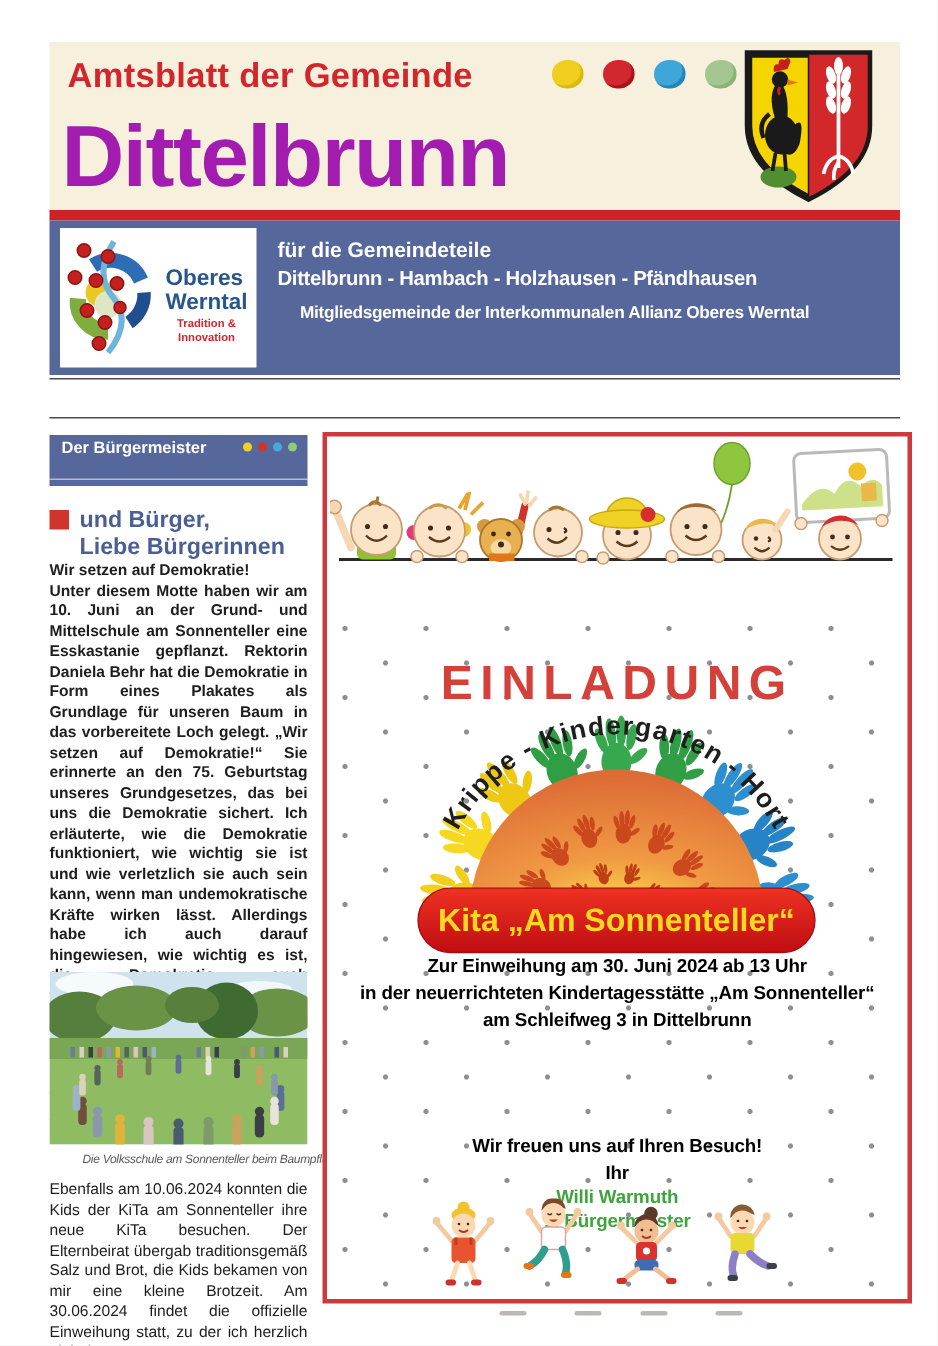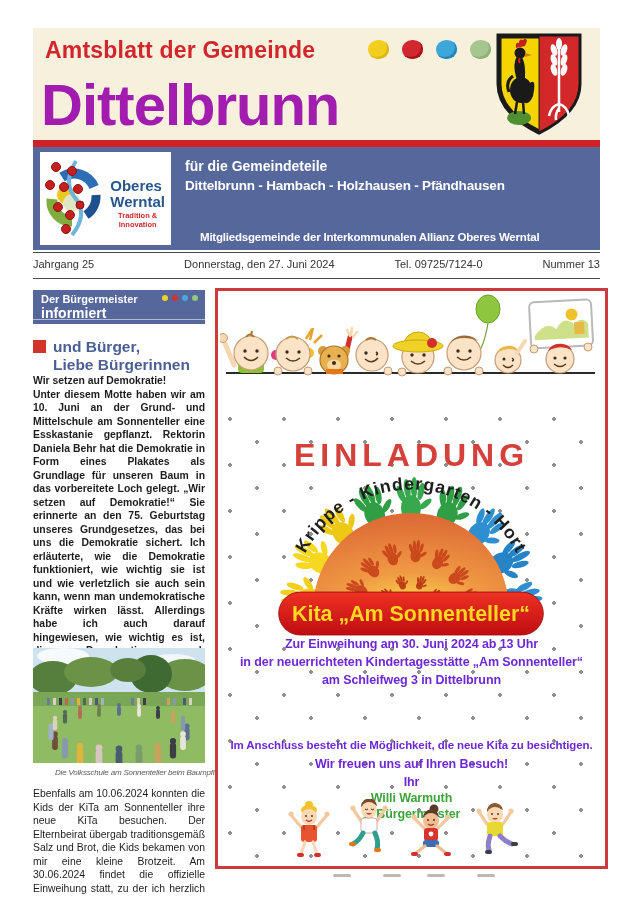--- a/index.html
+++ b/index.html
@@ -34,21 +34,21 @@
   
   .banner { position:absolute; left:33px; top:147px; width:567px; height:103px; background:#56689b; }
   .logo-box { position:absolute; left:7px; top:5px; width:131px; height:93px; background:#ffffff; }
   .logo-mark { position:absolute; left:2px; top:3px; }
   .logo-text { position:absolute; right:6px; top:26px; text-align:left; }
   .logo-name { font-size:15px; font-weight:bold; color:#27558c; line-height:16px; }
   .logo-tag  { font-size:7.5px; font-weight:bold; color:#d0262c; line-height:8.5px; text-align:center; margin-top:2px; }
   .banner-text { position:absolute; left:152px; top:10px; width:405px; color:#ffffff; }
   .banner-l1 { font-size:14px; font-weight:bold; line-height:19px; }
   .banner-l2 { font-size:13.5px; font-weight:bold; letter-spacing:-0.2px; line-height:19px; }
-  .banner-l3 { font-size:11.5px; font-weight:bold; margin-top:36px; letter-spacing:-0.2px;padding-left:15px; }
+  .banner-l3 { font-size:11.5px; font-weight:bold; margin-top:8px; letter-spacing:-0.2px;padding-left:15px; }
 
   
   .info-rule { position:absolute; left:33px; width:567px; height:0; border-top:1.5px solid #4a4a4a; }
   .info-row {
     position:absolute; left:33px; top:258px; width:567px;
     display:flex; justify-content:space-between;
     font-size:11px; color:#333;
   }
   .info-row span:nth-child(2) { margin-left:30px; }
 
@@ -98,21 +98,21 @@
     background-position:12px 10px, 39px 33px;
   }
   .kids-top { position:absolute; left:2px; top:2px; }
   .einladung {
     position:absolute; left:0; top:146px; width:100%; text-align:center;
     font-size:32px; font-weight:bold; color:#d4403a; letter-spacing:5px;
   }
   .sun-wrap { position:absolute; left:25px; top:180px; }
   .inv-line {
     position:absolute; left:0; width:100%; text-align:center;
-    font-size:12.5px; font-weight:bold; color:#6d28d9; letter-spacing:-0.1px;
+    font-size:12.5px; font-weight:bold; color:#000000; letter-spacing:-0.1px;
   }
   .inv-line.small { font-size:11.5px; }
   .inv-line.green { color:#3da53c; }
   .l1 { top:346px; } .l2 { top:364px; } .l3 { top:382px; }
   .l4 { top:406px; } .l5 { top:424px; }
   .l6 { top:448px; } .l7 { top:466px; }
   .s1 { top:484px; } .s2 { top:500px; } .s3 { top:516px; }
   .kids-bottom { position:absolute; left:55px; top:508px; }
 
   .flyer-shadows { position:absolute; left:0; top:874px; width:625px; }
@@ -195,31 +195,24 @@
       </div>
     </div>
     <div class="banner-text">
       <div class="banner-l1">für die Gemeindeteile</div>
       <div class="banner-l2">Dittelbrunn - Hambach - Holzhausen - Pfändhausen</div>
       <div class="banner-l3">Mitgliedsgemeinde der Interkommunalen Allianz Oberes Werntal</div>
     </div>
   </div>
 
   <div class="info-rule" style="top:252px;"></div>
-  <div class="info-row">
-    <span>Jahrgang 25</span>
-    <span>Donnerstag, den 27. Juni 2024</span>
-    <span>Tel. 09725/7124-0</span>
-    <span>Nummer 13</span>
-  </div>
   <div class="info-rule" style="top:278px;"></div>
 
   <div class="bm-box">
     <div class="bm-l1">Der Bürgermeister</div>
-    <div class="bm-l2">informiert</div>
     <div class="bm-dots">
       <div class="bm-dot" style="background:#f0d020"></div>
       <div class="bm-dot" style="background:#d0342c"></div>
       <div class="bm-dot" style="background:#4aa8d8"></div>
       <div class="bm-dot" style="background:#8fc97a"></div>
     </div>
   </div>
 
   <div class="heading">
     <div class="heading-square"></div>
@@ -461,21 +454,20 @@
         </text>
 
         <rect x="38" y="130" width="284" height="46" rx="23" fill="url(#banG)" stroke="#a50d10" stroke-width="1"></rect>
         <text x="180" y="161" text-anchor="middle" font-size="23" font-weight="bold" fill="#ffd91f" font-family="Liberation Sans, sans-serif">Kita „Am Sonnenteller“</text>
       </svg>
     </div>
 
     <div class="inv-line l1">Zur Einweihung am 30. Juni 2024 ab 13 Uhr</div>
     <div class="inv-line l2">in der neuerrichteten Kindertagesstätte „Am Sonnenteller“</div>
     <div class="inv-line l3">am Schleifweg 3 in Dittelbrunn</div>
-    <div class="inv-line l6 small">Im Anschluss besteht die Möglichkeit, die neue Kita zu besichtigen.</div>
     <div class="inv-line s1">Ihr</div>
     <div class="inv-line l7">Wir freuen uns auf Ihren Besuch!</div>
     <div class="inv-line s2 green">Willi Warmuth</div>
     <div class="inv-line s3 green">1. Bürgermeister</div>
 
     <svg class="kids-bottom" width="276" height="66" viewBox="0 0 276 66">
 
       <g transform="translate(36,24)">
         <path d="M-8,4 L-18,-8 M8,4 L18,-8" stroke="#f3c9a0" stroke-width="3.2" stroke-linecap="round"></path>
         <circle cx="-18" cy="-9" r="2.6" fill="#f3c9a0"></circle>

